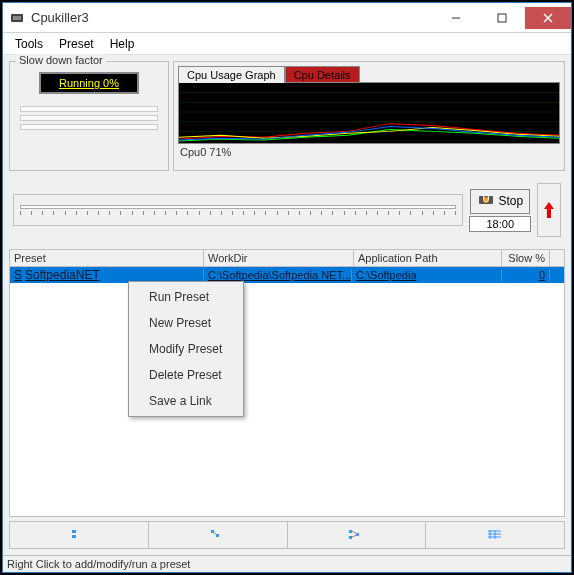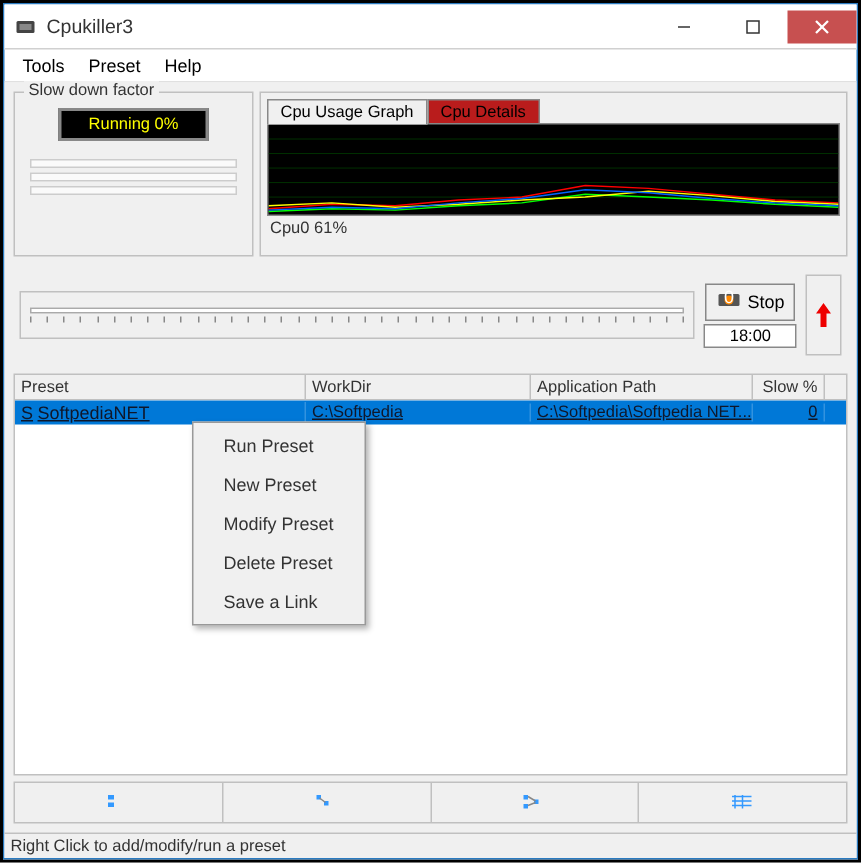--- a/index.html
+++ b/index.html
@@ -12,21 +12,21 @@
 .titlebar .winbtn { width: 46px; height: 22px; display: flex; align-items: center; justify-content: center; border-left: none; cursor: default; }
 .titlebar .winbtn svg { width: 10px; height: 10px; }
 .titlebar .close { background: #c75050; color: #fff; width: 46px; }
 .menubar { height: 22px; display: flex; align-items: center; padding: 0 4px; border-bottom: 1px solid #e0e0e0; }
 .menubar .menu-item { padding: 2px 8px; cursor: default; }
 .body-area { flex: 1; background: #f0f0f0; padding: 6px; display: flex; flex-direction: column; gap: 4px; }
 .top-row { display: flex; gap: 4px; }
 .groupbox { border: 1px solid #c0c0c0; background: #f0f0f0; padding: 8px 6px 6px 6px; position: relative; }
 .groupbox .gb-title { position: absolute; top: -8px; left: 6px; background: #f0f0f0; padding: 0 3px; font-size: 11px; color: #333; }
 .sdf-box { width: 160px; height: 110px; }
-.running-badge { background: #000; color: #ff0; border: 2px solid #888; padding: 3px 6px; text-align: center; font-size: 11px; margin-top: 2px; width: 100px; margin-left: auto; margin-right: auto; }
+.running-badge { background: #000; color: #ff0; border: 2px solid #888; padding: 3px 6px; text-align: center; font-size: 11px; margin-top: 2px; width: 100px; margin-left: auto; margin-right: auto; text-decoration: underline; }
 .graph-box { flex: 1; height: 110px; padding: 4px; }
 .tabs { display: flex; gap: 0; }
 .tab { border: 1px solid #888; border-bottom: none; padding: 2px 8px; background: #f0f0f0; font-size: 11px; cursor: default; position: relative; }
 .tab.active { background: #f0f0f0; z-index: 2; }
 .tab:not(.active) { background: #b91c1c; }
 .graph-panel { border: 1px solid #888; background: #000; height: 62px; position: relative; margin-top: -1px; }
 .graph-label { font-size: 11px; color: #333; padding: 2px 0 0 2px; }
 .slider-row { display: flex; align-items: center; gap: 6px; padding: 8px 4px; }
 .slider-container { flex: 1; border: 1px solid #c0c0c0; padding: 10px 6px; background: #f0f0f0; }
 .slider-track { height: 4px; background: #fff; border: 1px solid #aaa; position: relative; }
@@ -115,21 +115,21 @@
             <line x1="0" y1="20" x2="360" y2="20" stroke="#004000" stroke-width="0.5"></line>
             <line x1="0" y1="30" x2="360" y2="30" stroke="#004000" stroke-width="0.5"></line>
             <line x1="0" y1="40" x2="360" y2="40" stroke="#004000" stroke-width="0.5"></line>
             <line x1="0" y1="50" x2="360" y2="50" stroke="#004000" stroke-width="0.5"></line>
             <polyline points="0,58 40,55 80,56 120,52 160,50 200,42 240,44 280,48 320,52 360,54" fill="none" stroke="#f00" stroke-width="1"></polyline>
             <polyline points="0,60 40,58 80,59 120,56 160,54 200,48 240,50 280,52 320,55 360,57" fill="none" stroke="#0f0" stroke-width="1"></polyline>
             <polyline points="0,56 40,54 80,57 120,55 160,52 200,50 240,46 280,49 320,53 360,55" fill="none" stroke="#ff0" stroke-width="1"></polyline>
             <polyline points="0,59 40,57 80,58 120,54 160,51 200,45 240,47 280,51 320,54 360,56" fill="none" stroke="#06f" stroke-width="1"></polyline>
           </svg>
         </div>
-        <div class="graph-label">Cpu0 61%</div>
+        <div class="graph-label">Cpu0 71%</div>
       </div>
     </div>
 
     <div class="slider-row">
       <div class="slider-container">
         <div class="slider-track"></div>
         <div class="slider-ticks">
           <span></span>
             <span></span>
             <span></span>
@@ -193,22 +193,22 @@
     <div class="grid-area">
       <div class="grid-header">
         <div class="col col-preset">Preset</div>
         <div class="col col-workdir">WorkDir</div>
         <div class="col col-path">Application Path</div>
         <div class="col col-slow">Slow %</div>
       </div>
       <div class="grid-body">
         <div class="grid-row">
           <div class="cell col-preset"><span style="text-decoration:none;margin-right:3px;">S</span><span>SoftpediaNET</span></div>
+          <div class="cell col-path">C:\Softpedia\Softpedia NET...</div>
           <div class="cell col-workdir">C:\Softpedia</div>
-          <div class="cell col-path">C:\Softpedia\Softpedia NET...</div>
           <div class="cell col-slow">0</div>
         </div>
 
         <div class="context-menu">
           <div class="cm-item">Run Preset</div>
           <div class="cm-item">New Preset</div>
           <div class="cm-item">Modify Preset</div>
           <div class="cm-item">Delete Preset</div>
           <div class="cm-item">Save a Link</div>
         </div>

